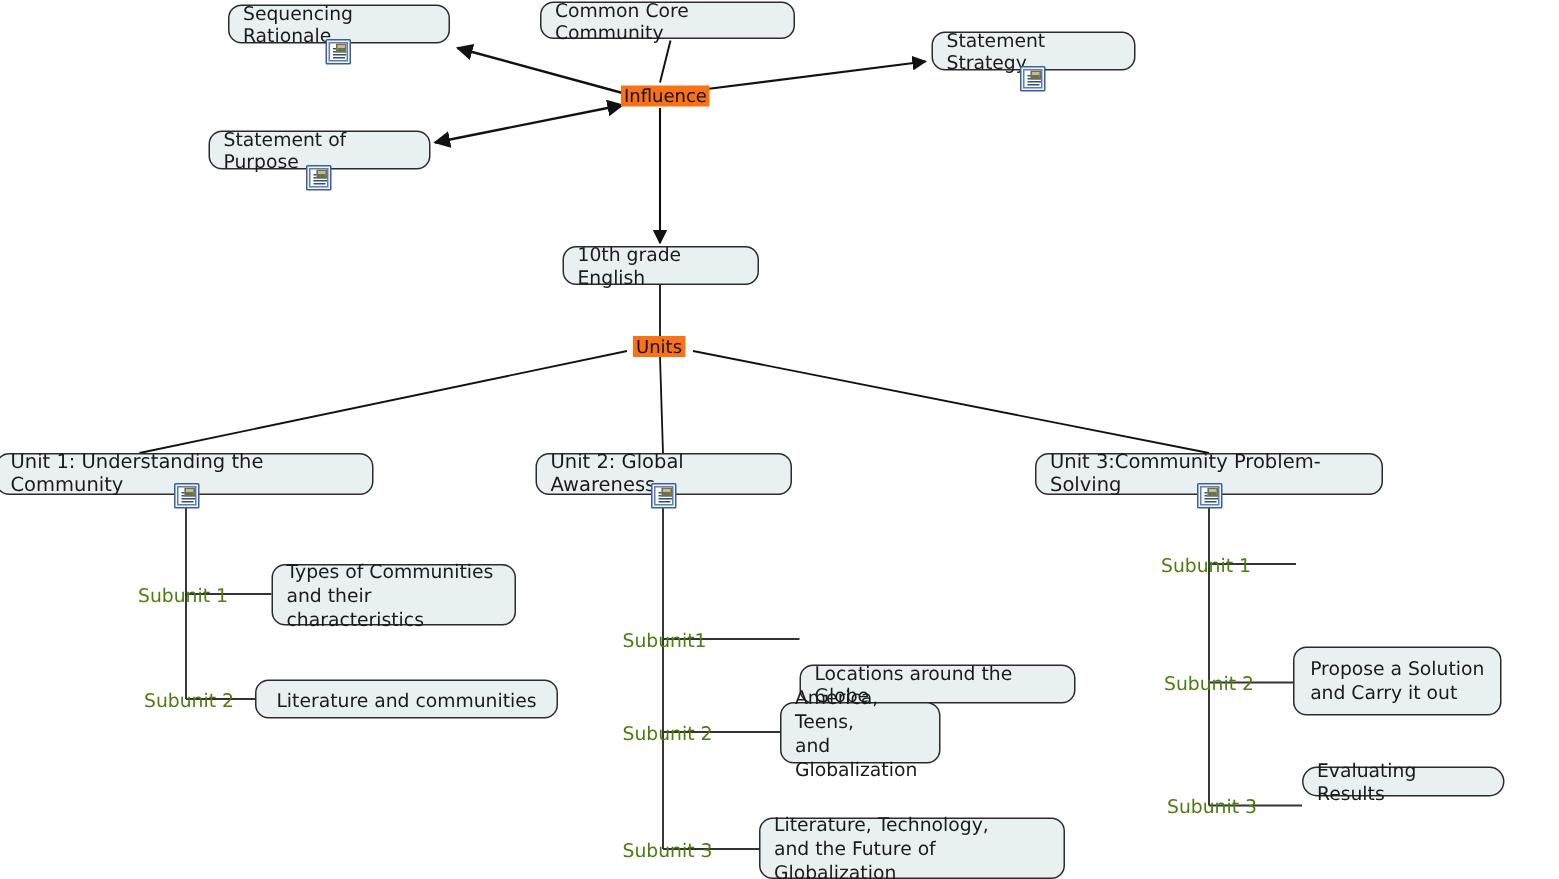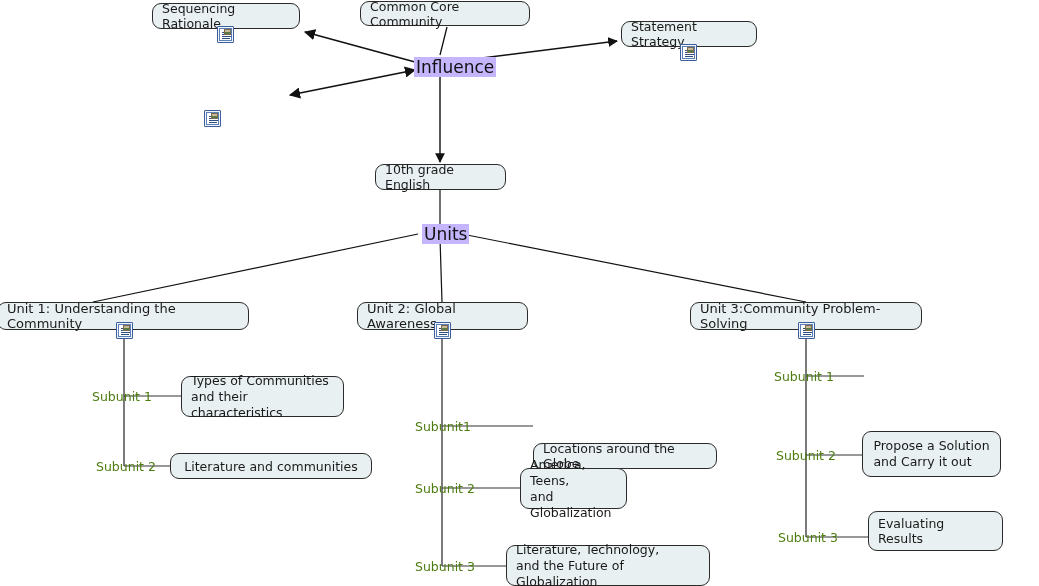--- a/index.html
+++ b/index.html
@@ -39,23 +39,23 @@
     align-items: center;
     justify-content: center;
     padding: 2px 9px;
     white-space: pre-line;
   }
   .node.two-line {
     line-height: 16px;
   }
   .edge-label {
     position: absolute;
-    font-size: 17px;
+    font-size: 12px;
     color: #111111;
-    background: #c4b5fd;
+    background: #f97316;
     padding: 0 2px;
     white-space: nowrap;
   }
   .sub-label {
     position: absolute;
     font-size: 12.5px;
     color: #4d7c0f;
     white-space: nowrap;
   }
   .doc-icon {
@@ -165,20 +165,21 @@
         <span class="bar b2"></span>
         <span class="bar b3"></span>
       <span class="bar b4"></span>
         <span class="bar b5"></span>
       <span class="thumb">
           <i></i>
         </span>
     </div>
   </div>
 
+  <div class="node" style="left:139px; top:87px; width:148px; height:26px;">Statement of Purpose</div>
   <div class="doc-icon" style="left:204px; top:110px;">
     <div class="page">
       <span class="bar b1"></span>
         <span class="bar b2"></span>
         <span class="bar b3"></span>
       <span class="bar b4"></span>
         <span class="bar b5"></span>
       <span class="thumb">
           <i></i>
         </span>
@@ -265,15 +266,15 @@
   <div class="node two-line" style="left:506px; top:545px; width:204px; height:41px;">Literature, Technology,
 and the Future of Globalization</div>
 
   <div class="sub-label" style="left:774px; top:369px;">Subunit 1</div>
 
   <div class="sub-label" style="left:776px; top:448px;">Subunit 2</div>
   <div class="node two-line" style="left:862px; top:431px; width:139px; height:46px;">Propose a Solution
 and Carry it out</div>
 
   <div class="sub-label" style="left:778px; top:530px;">Subunit 3</div>
-  <div class="node" style="left:868px; top:511px; width:135px; height:40px;">Evaluating Results</div>
+  <div class="node" style="left:868px; top:511px; width:135px; height:20px;border-radius:11px;">Evaluating Results</div>
 
 </div>
 
 </body></html>

